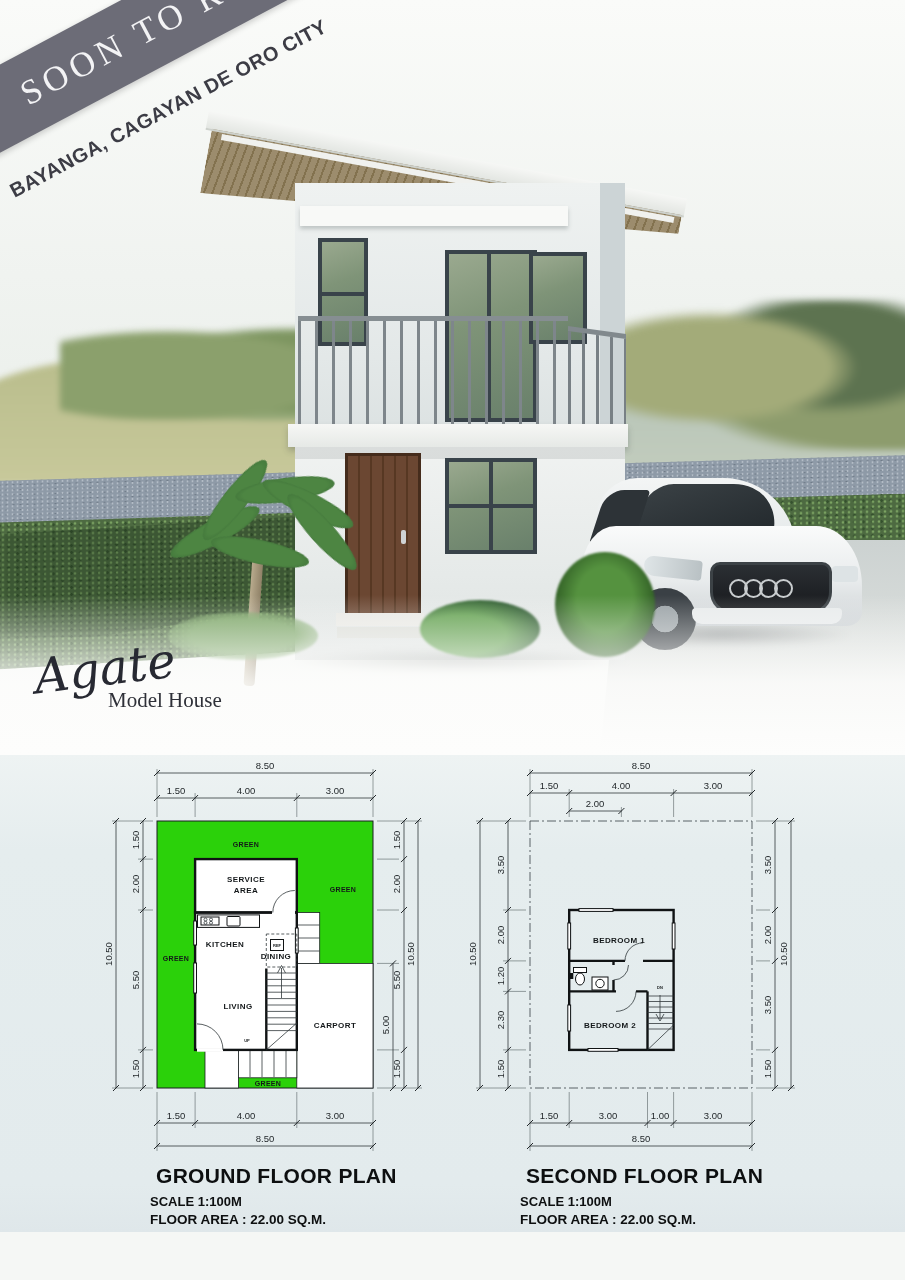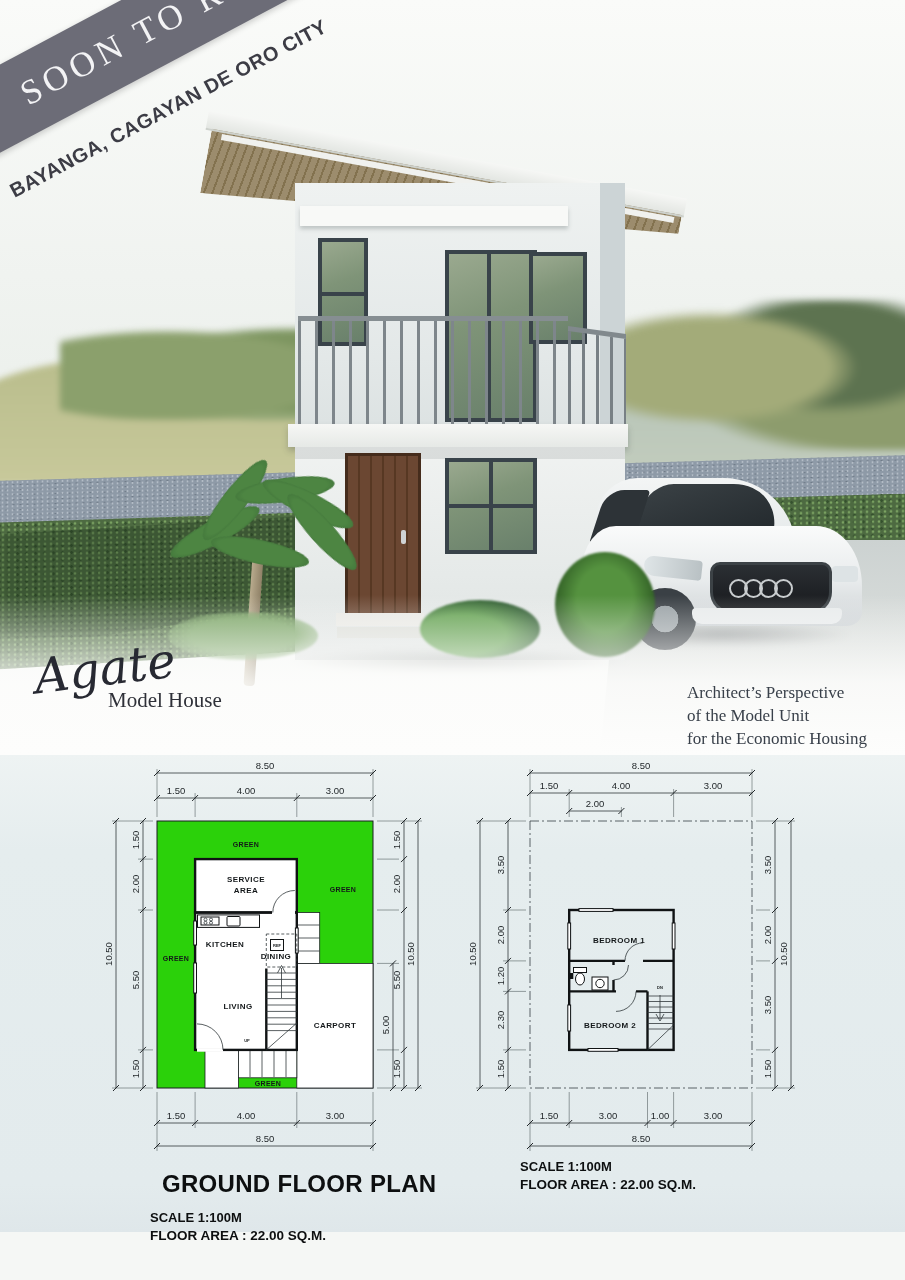--- a/index.html
+++ b/index.html
@@ -136,21 +136,21 @@
   .lbl-s{font-size:7px;font-weight:bold;letter-spacing:.3px;}
   .lbl-xs{font-size:4px;font-weight:bold;}
   .wall{stroke:#101314;stroke-width:2.4;fill:none;}
   .thin{stroke:#30373a;stroke-width:.8;fill:none;}
   .xline{stroke:#4a5457;stroke-width:.55;fill:none;}
   .dline{stroke:#30373a;stroke-width:.8;fill:none;}
   .tick{stroke:#23282b;stroke-width:1;fill:none;}
   .cut{fill:#ffffff;stroke:#1a1f21;stroke-width:.8;}
   .fix{stroke:#101314;stroke-width:1;fill:#fff;}
   .title-block{position:absolute;color:#0d0f10;}
-  .title-block h2{margin:12px;font-size:24px;font-weight:bold;letter-spacing:.3px;}
+  .title-block h2{margin:6px;font-size:21px;font-weight:bold;letter-spacing:.3px;}
   .title-block .sub1{margin:1px 0 0;font-size:13px;font-weight:bold;}
   .title-block .sub2{margin:3px 0 0;font-size:13.5px;font-weight:bold;}
 
   
   .footer{position:absolute;left:0;top:1232px;width:905px;height:48px;background:#64646e;
        display:flex;align-items:center;justify-content:center;}
   .footer span{font-family:"Liberation Serif",serif;font-size:23px;color:#edeff1;
        letter-spacing:8px;word-spacing:12px;white-space:nowrap;}
 </style>
 </head>
@@ -234,25 +234,20 @@
 
     <div class="mist"></div>
 
     <div class="ribbon">
       <span>SOON TO RISE</span>
     </div>
     <div class="location">BAYANGA, CAGAYAN DE ORO CITY</div>
 
     <div class="signature">Agate</div>
     <div class="model-label">Model House</div>
-    <div class="caption">
-      <div>Architect’s Perspective</div>
-      <div>of the Model Unit</div>
-      <div>for the Economic Housing</div>
-    </div>
   </section>
 
   <section class="plans">
 
     <svg style="position:absolute;left:100px;top:-2px;" width="330" height="405" viewBox="0 0 330 405">
 
       <rect x="57" y="68" width="216" height="267" stroke="#1a1f21" stroke-width="1" fill="#2bd10a"></rect>
 
       <rect class="cut" x="95.1" y="106.1" width="101.7" height="190.8"></rect>
       <rect class="cut" x="196.8" y="159.5" width="22.9" height="50.9"></rect>
@@ -415,19 +410,20 @@
       <text class="dim-t" x="311" y="316" text-anchor="middle" transform="rotate(-90 311 316)">1.50</text>
       <text class="dim-t" x="327" y="201" text-anchor="middle" transform="rotate(-90 327 201)">10.50</text>
     </svg>
 
     <div class="title-block" style="left:150px;top:403px;">
       <h2>GROUND FLOOR PLAN</h2>
       <p class="sub1">SCALE 1:100M</p>
       <p class="sub2">FLOOR AREA : 22.00 SQ.M.</p>
     </div>
     <div class="title-block" style="left:520px;top:403px;">
+      <h2>SECOND FLOOR PLAN</h2>
       <p class="sub1">SCALE 1:100M</p>
       <p class="sub2">FLOOR AREA : 22.00 SQ.M.</p>
     </div>
   </section>
 
 
 </div>
 
 </body></html>

